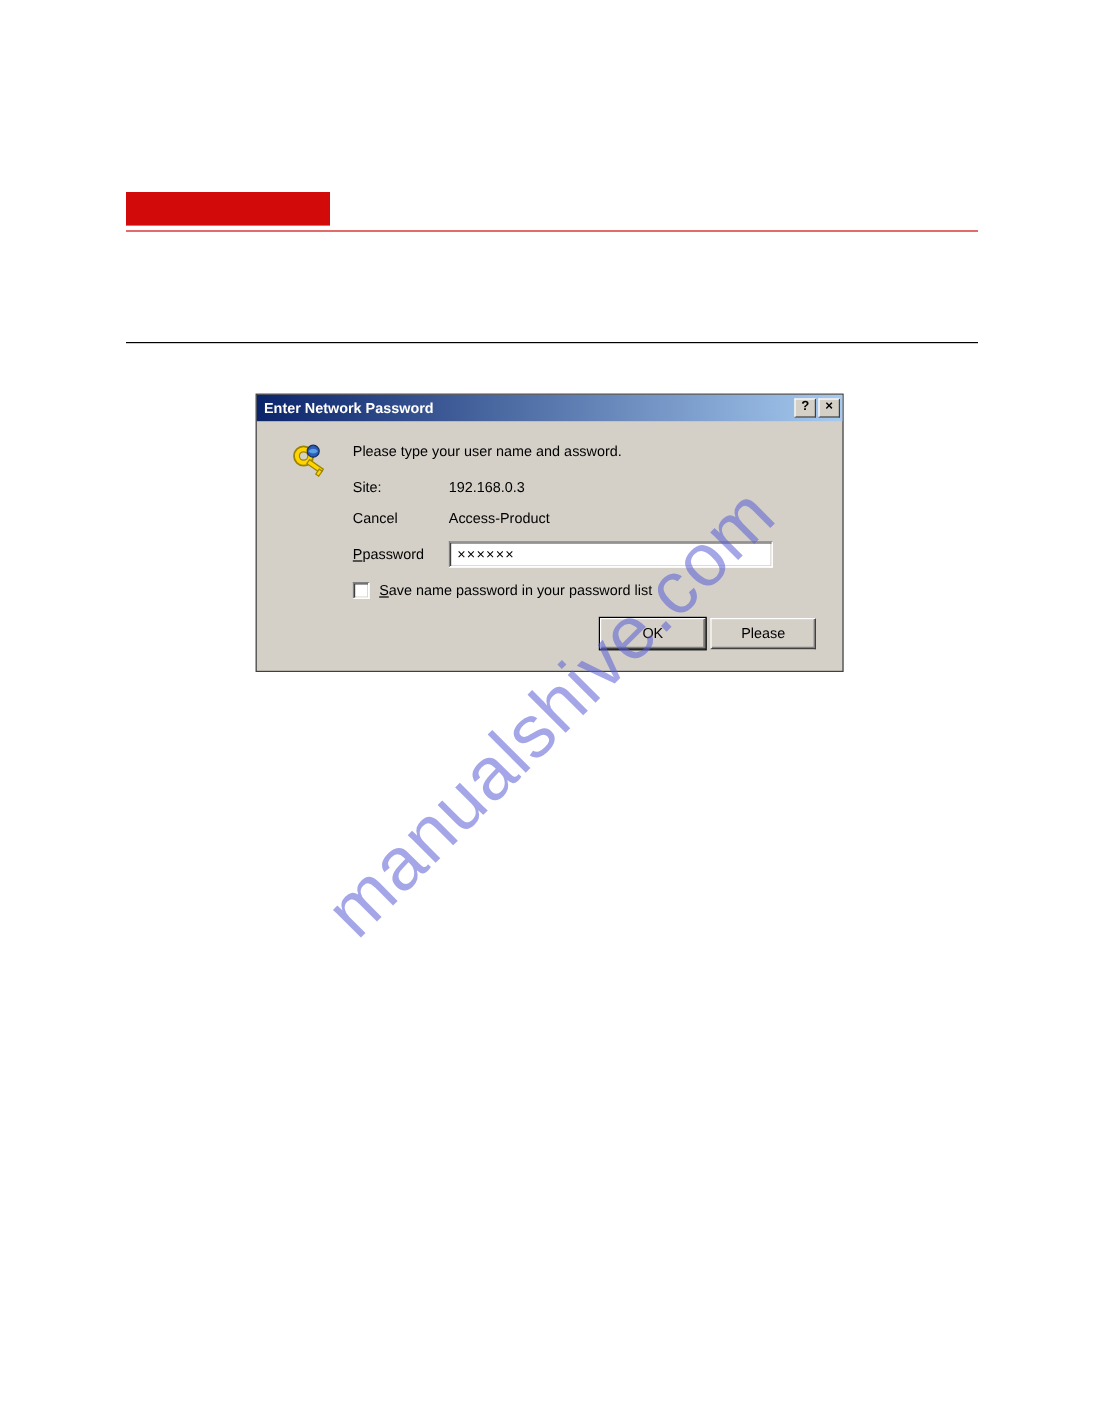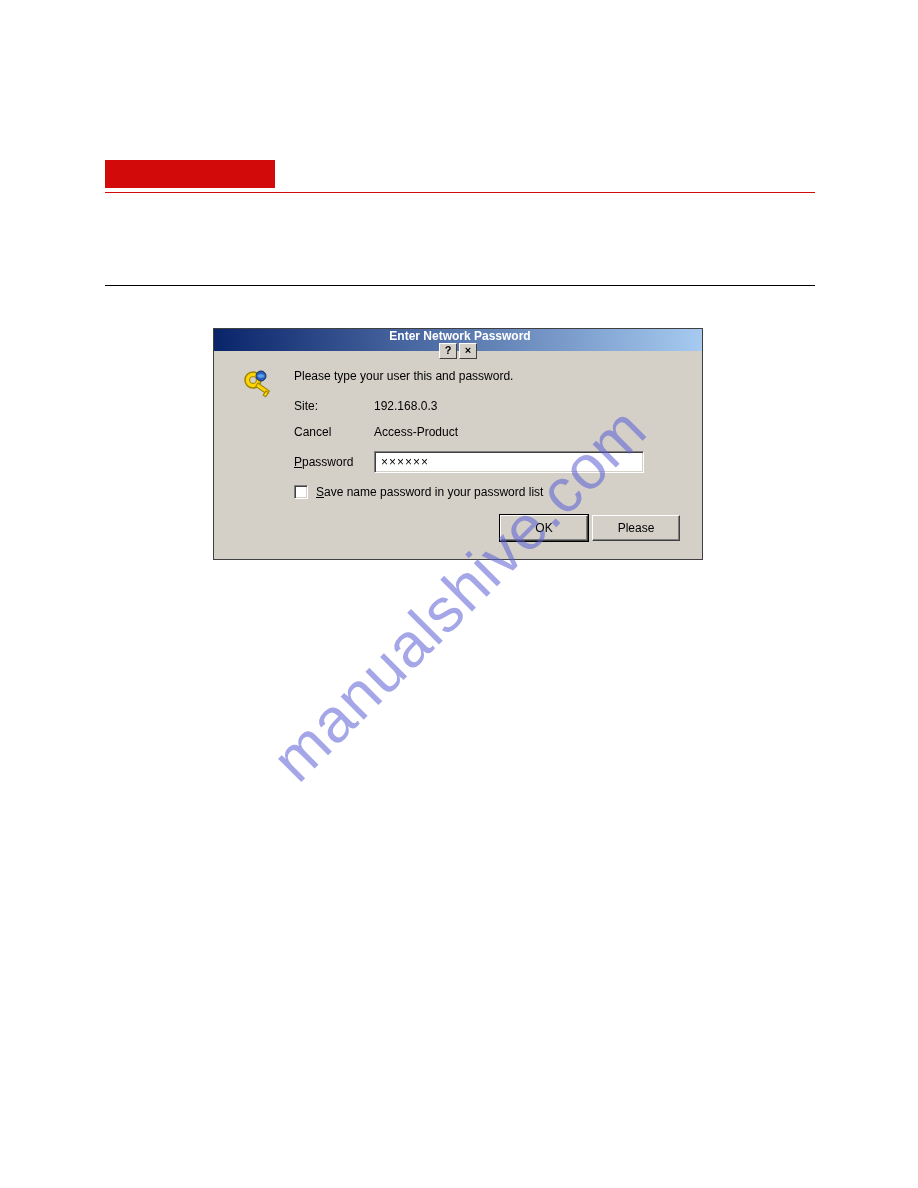--- a/index.html
+++ b/index.html
@@ -44,21 +44,20 @@
     font-family: Tahoma, Arial, sans-serif;
     font-size: 12px;
     color: #000000;
   }
   .titlebar {
     height: 22px;
     background: linear-gradient(to right, #0a246a, #a6caf0);
     display: flex;
     align-items: center;
     padding: 0 2px;
-    flex-direction: column;
   }
   .titlebar-text {
     color: #ffffff;
     font-weight: bold;
     font-size: 12px;
     padding-left: 4px;
     flex: 1;
   }
   .titlebar-buttons {
     display: flex;
@@ -205,21 +204,21 @@
         <circle cx="11" cy="11" r="8" fill="#ffd400" stroke="#9a8400" stroke-width="1.5"></circle>
         <circle cx="11" cy="11" r="3.5" fill="#d4d0c8" stroke="#9a8400" stroke-width="1"></circle>
         <rect x="16" y="14" width="14" height="4" fill="#ffd400" stroke="#9a8400" stroke-width="1" transform="rotate(35 16 14)"></rect>
         <rect x="24" y="22" width="3" height="5" fill="#ffd400" stroke="#9a8400" stroke-width="1" transform="rotate(35 24 22)"></rect>
         <circle cx="19" cy="7" r="5" fill="#2b5dbb" stroke="#16305e" stroke-width="1"></circle>
         <path d="M15 7 Q19 3 23 7 Q19 11 15 7" fill="#5aa0e6"></path>
       </svg>
     </div>
 
     <div class="row first">
-      <span class="value-text">Please type your user this and password.</span>
+      <span class="value-text">Please type your user name and assword.</span>
     </div>
 
     <div class="row field-row">
       <span class="label">Site:</span>
       <span class="value-text">192.168.0.3</span>
     </div>
 
     <div class="row field-row">
       <span class="label">Cancel</span>
       <span class="value-text">Access-Product</span>

